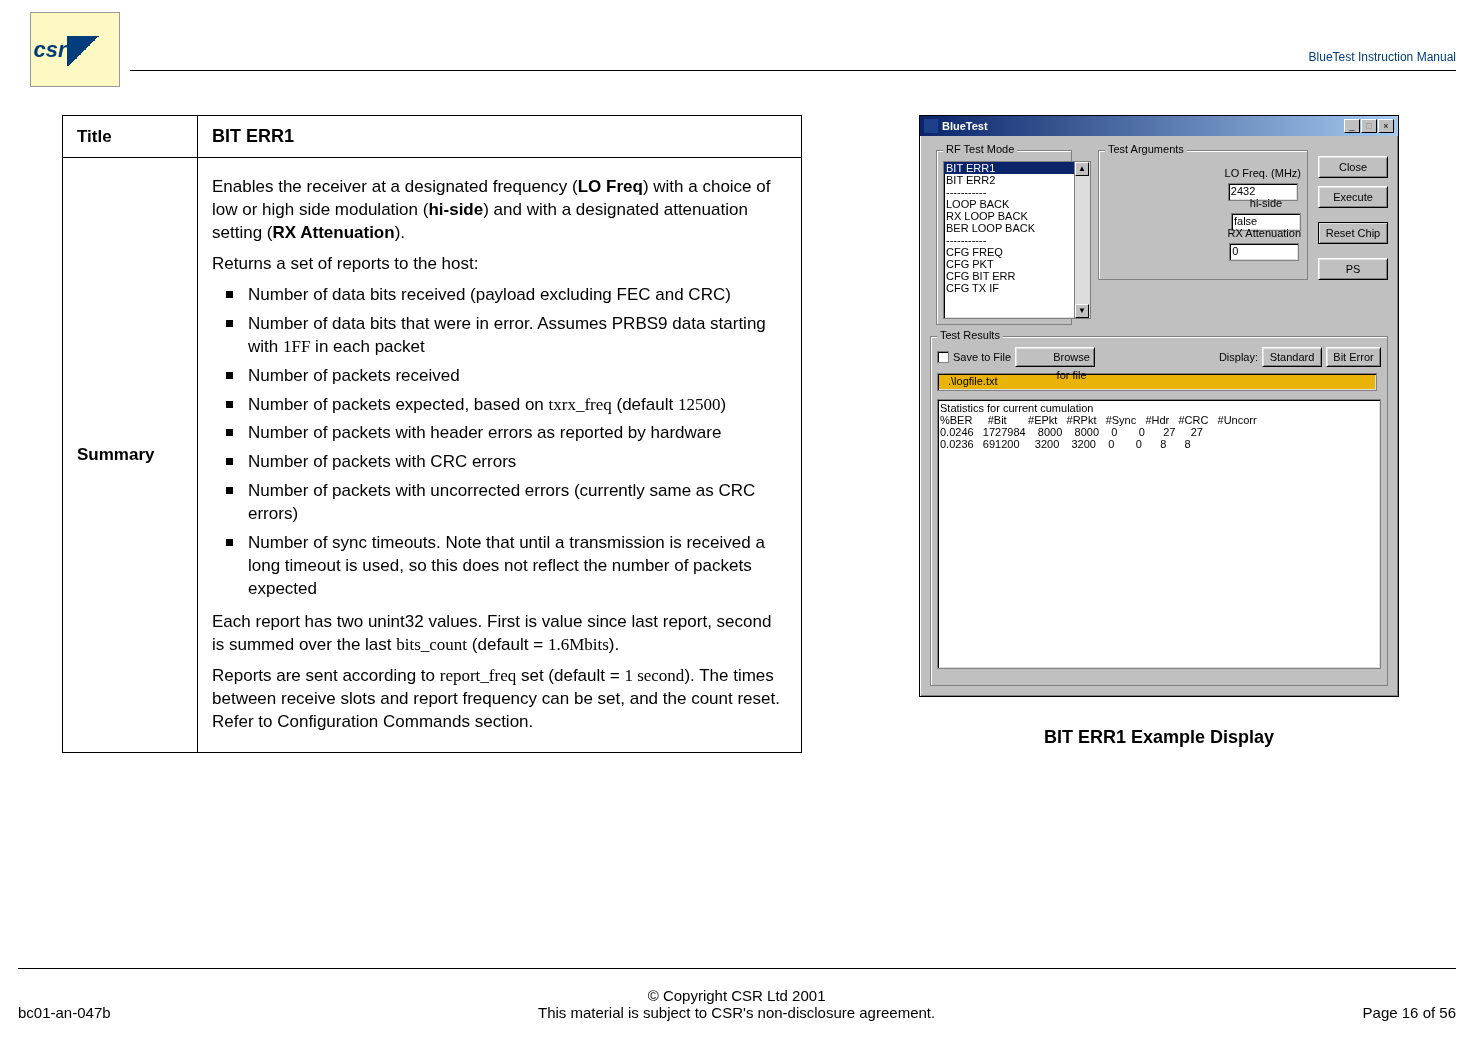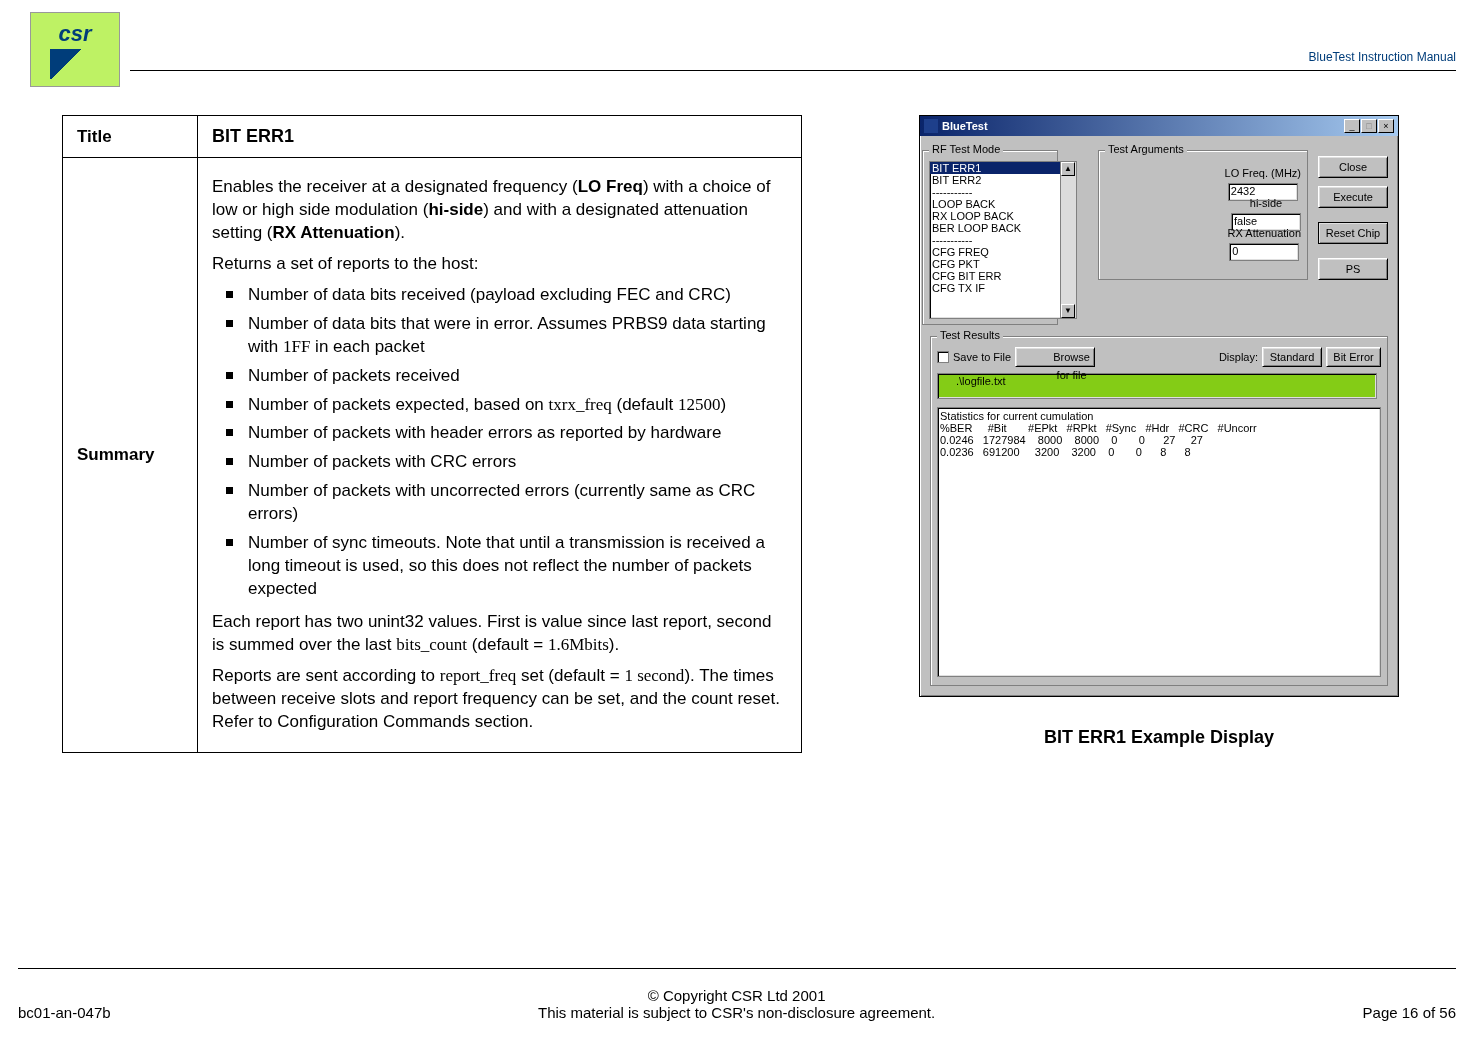--- a/index.html
+++ b/index.html
@@ -11,26 +11,26 @@
       position: relative;
       font-size: 17px;
       color: #000;
     }
     .logo {
       position: absolute;
       top: 12px;
       left: 30px;
       width: 90px;
       height: 75px;
-      background: #bef264;
+      background: #fef9c3;
       border: 1px solid #999;
       display: flex;
       align-items: center;
       justify-content: center;
-      flex-direction: column;
+      flex-direction: row;
     }
     .logo-text {
       color: #003d7a;
       font-weight: bold;
       font-size: 22px;
       font-style: italic;
     }
     .logo-swoosh {
       width: 50px;
       height: 30px;
@@ -142,21 +142,21 @@
       box-shadow: 1px 1px 0 #fff inset;
     }
     .groupbox-label {
       position: absolute;
       top: -8px;
       left: 6px;
       background: #c0c0c0;
       padding: 0 3px;
       font-size: 11px;
     }
-    .gb-rf { left: 2px; top: 14px; width: 136px; height: 175px; }
+    .gb-rf { left: 16px; top: 14px; width: 136px; height: 175px; }
     .gb-args { left: 178px; top: 14px; width: 210px; height: 130px; }
     .gb-results { left: 10px; top: 200px; width: 458px; height: 350px; }
     .listbox {
       position: absolute;
       left: 6px; top: 10px;
       width: 148px; height: 158px;
       background: #fff;
       border: 1px solid #808080;
       box-shadow: 1px 1px 0 #000 inset, -1px -1px 0 #dfdfdf inset;
       overflow: hidden;
@@ -204,25 +204,25 @@
     .results-inner { position: absolute; left: 6px; right: 6px; top: 10px; }
     .checkbox {
       width: 12px; height: 12px;
       background: #fff;
       border: 1px solid #808080;
       box-shadow: 1px 1px 0 #000 inset;
       display: inline-block;
       vertical-align: middle;
     }
     .path-input {
-      width: 440px; height: 26px;
-      background: #84cc16;
+      width: 440px; height: 18px;
+      background: #eab308;
       border: 1px solid #808080;
       box-shadow: 1px 1px 0 #000 inset, -1px -1px 0 #dfdfdf inset;
-      padding: 1px 18px;
+      padding: 1px 10px;
       font-size: 11px;
       margin-top: 6px;
     }
     .stats-area {
       margin-top: 8px;
       background: #fff;
       border: 1px solid #808080;
       box-shadow: 1px 1px 0 #000 inset, -1px -1px 0 #dfdfdf inset;
       height: 270px;
       padding: 2px;

